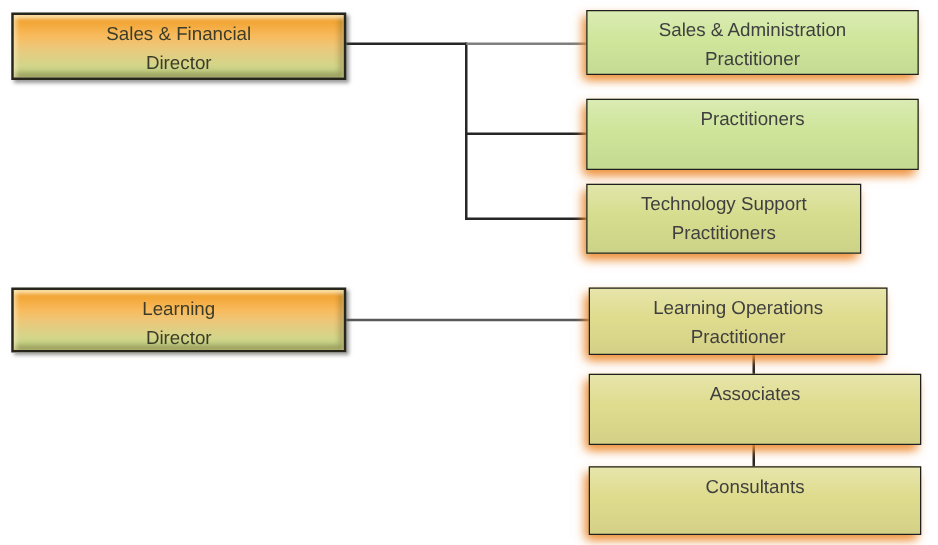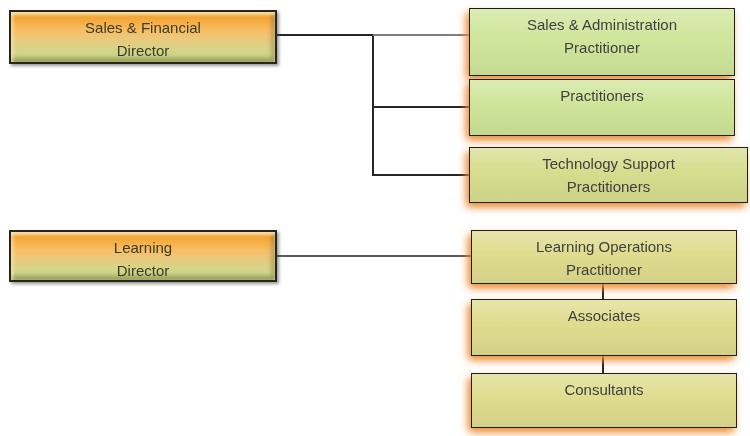--- a/index.html
+++ b/index.html
@@ -64,48 +64,48 @@
   <div class="line v" style="left:602px;top:284px;height:16px;"></div>
   <div class="line v" style="left:602px;top:356px;height:18px;"></div>
 
   <div class="node director" style="left:9px;top:10px;width:268px;height:54px;">
     <div class="lbl">
       <div>Sales &amp; Financial</div>
       <div>Director</div>
     </div>
   </div>
 
-  <div class="node report" style="left: 469px; top: 8px; width: 266px; height: 68px; background-color: rgb(207, 230, 155);">
+  <div class="node report" style="left: 469px; top: 8px; width: 266px; height: 52px; background-color: rgb(207, 230, 155);">
     <div class="lbl">
       <div>Sales &amp; Administration</div>
       <div>Practitioner</div>
     </div>
   </div>
 
   <div class="node report" style="left: 469px; top: 79px; width: 266px; height: 57px; background-color: rgb(206, 229, 153);">
     <div class="lbl">
       <div>Practitioners</div>
     </div>
   </div>
 
-  <div class="node report" style="left: 469px; top: 147px; width: 279px; height: 56px; background-color: rgb(215, 221, 142);">
+  <div class="node report" style="left: 469px; top: 147px; width: 220px; height: 56px; background-color: rgb(215, 221, 142);">
     <div class="lbl">
       <div>Technology Support</div>
       <div>Practitioners</div>
     </div>
   </div>
 
   <div class="node director" style="left:9px;top:230px;width:268px;height:52px;">
     <div class="lbl">
       <div>Learning</div>
       <div>Director</div>
     </div>
   </div>
 
-  <div class="node report" style="left: 471px; top: 230px; width: 266px; height: 54px; background-color: rgb(223, 220, 142);">
+  <div class="node report" style="left: 471px; top: 230px; width: 239px; height: 54px; background-color: rgb(223, 220, 142);">
     <div class="lbl">
       <div>Learning Operations</div>
       <div>Practitioner</div>
     </div>
   </div>
 
   <div class="node report" style="left: 471px; top: 373px; width: 266px; height: 55px; background-color: rgb(223, 220, 142);">
     <div class="lbl">
       <div>Consultants</div>
     </div>

